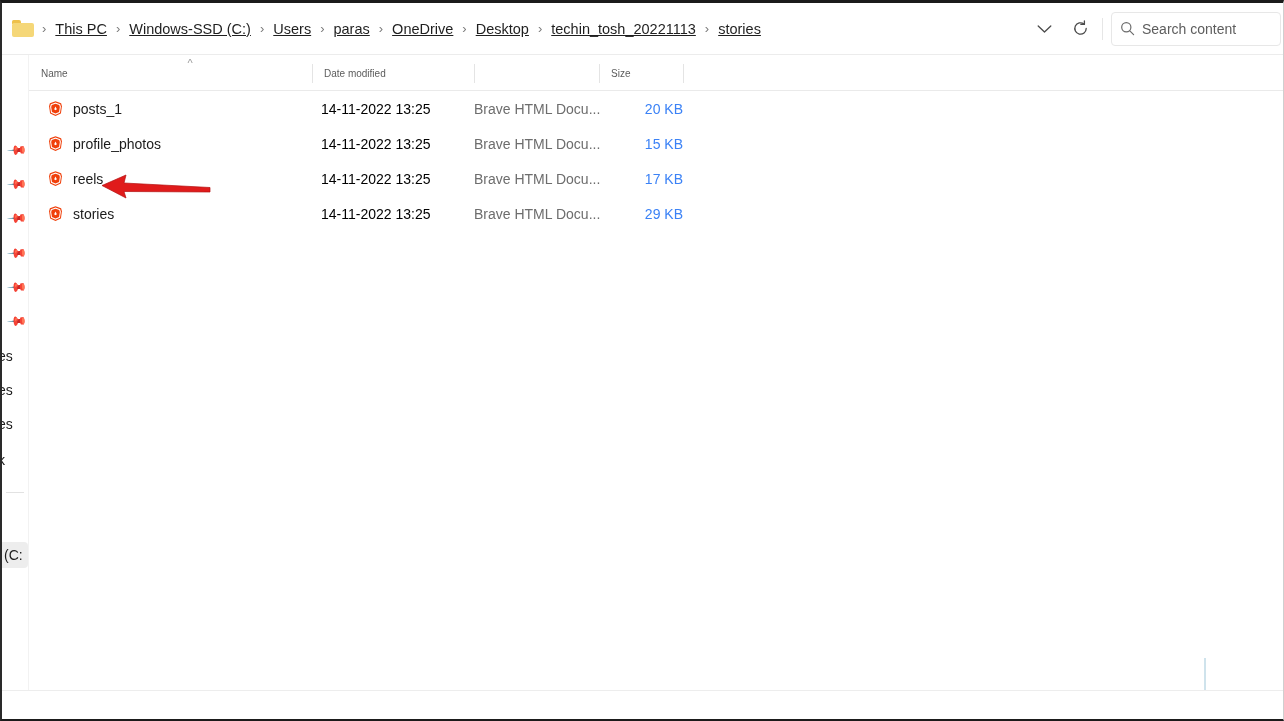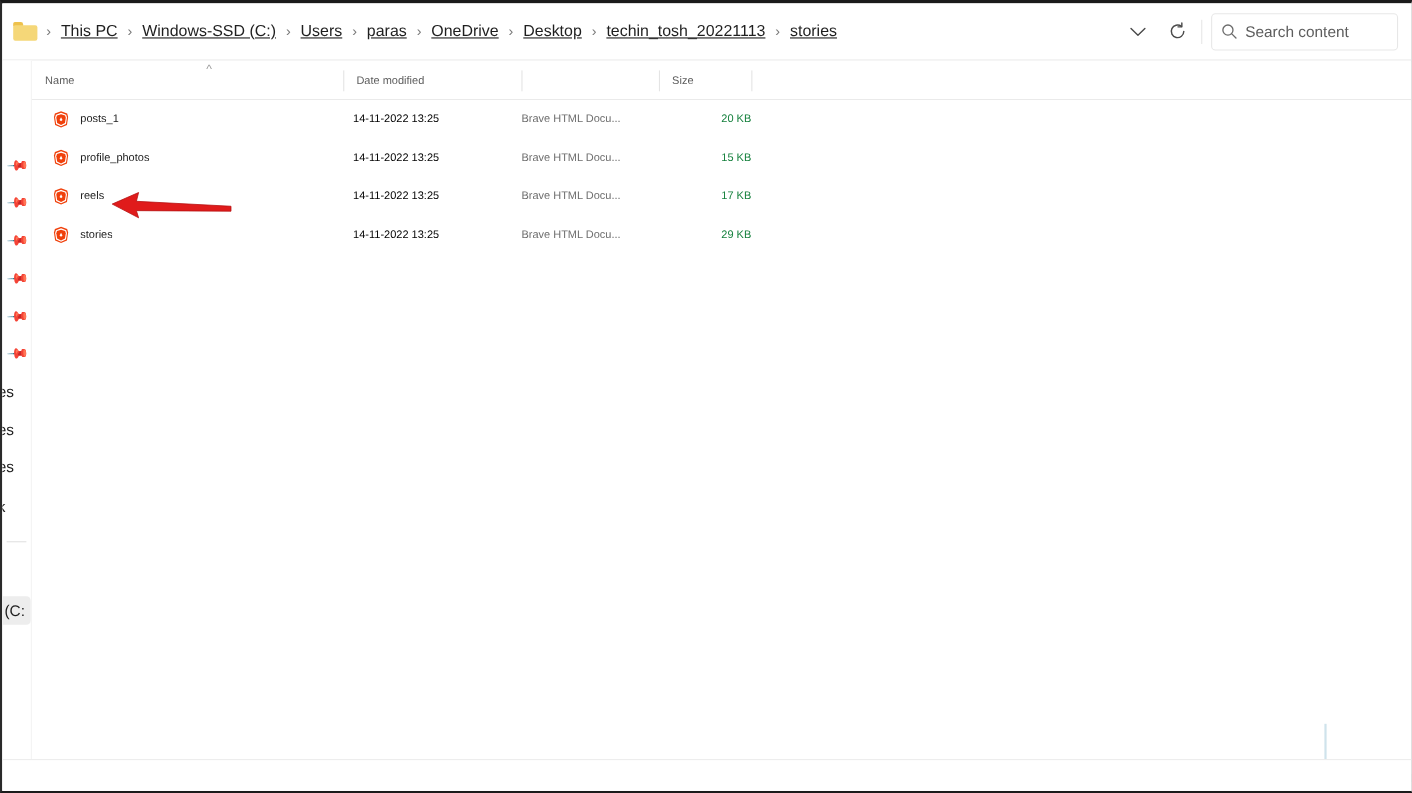--- a/index.html
+++ b/index.html
@@ -99,21 +99,21 @@
     width: 1px;
     height: 22px;
     background: #e6e6e6;
     margin: 0 8px 0 4px;
     flex: 0 0 auto;
   }
 
   #search-box {
     width: 168px;
     height: 32px;
-    margin-right: 12px;
+    margin-right: 2px;
     display: flex;
     align-items: center;
     border: 1px solid #e7e7e7;
     border-radius: 4px;
     background: #ffffff;
     flex: 0 0 auto;
   }
   #search-icon-wrap {
     width: 30px;
     display: flex;
@@ -221,33 +221,33 @@
   .file-row {
     position: relative;
     height: 35px;
     display: flex;
     align-items: center;
     cursor: default;
   }
 
   .cell {
     position: absolute;
-    font-size: 10px;
+    font-size: 14px;
     white-space: nowrap;
     overflow: hidden;
   }
   .cell-name {
     left: 0;
     display: flex;
     align-items: center;
     color: #1b1b1b;
   }
   .cell-date  { left: 292px; color: #000000; }
   .cell-type  { left: 445px; color: #6d6d6d; }
-  .cell-size  { left: 570px; width: 84px; text-align: right; color: #15803d; }
+  .cell-size  { left: 570px; width: 84px; text-align: right; color: #3b82f6; }
 
   
   .brave-icon {
     width: 17px;
     height: 17px;
     margin-left: 18px;
     margin-right: 9px;
     flex: 0 0 auto;
   }
 

